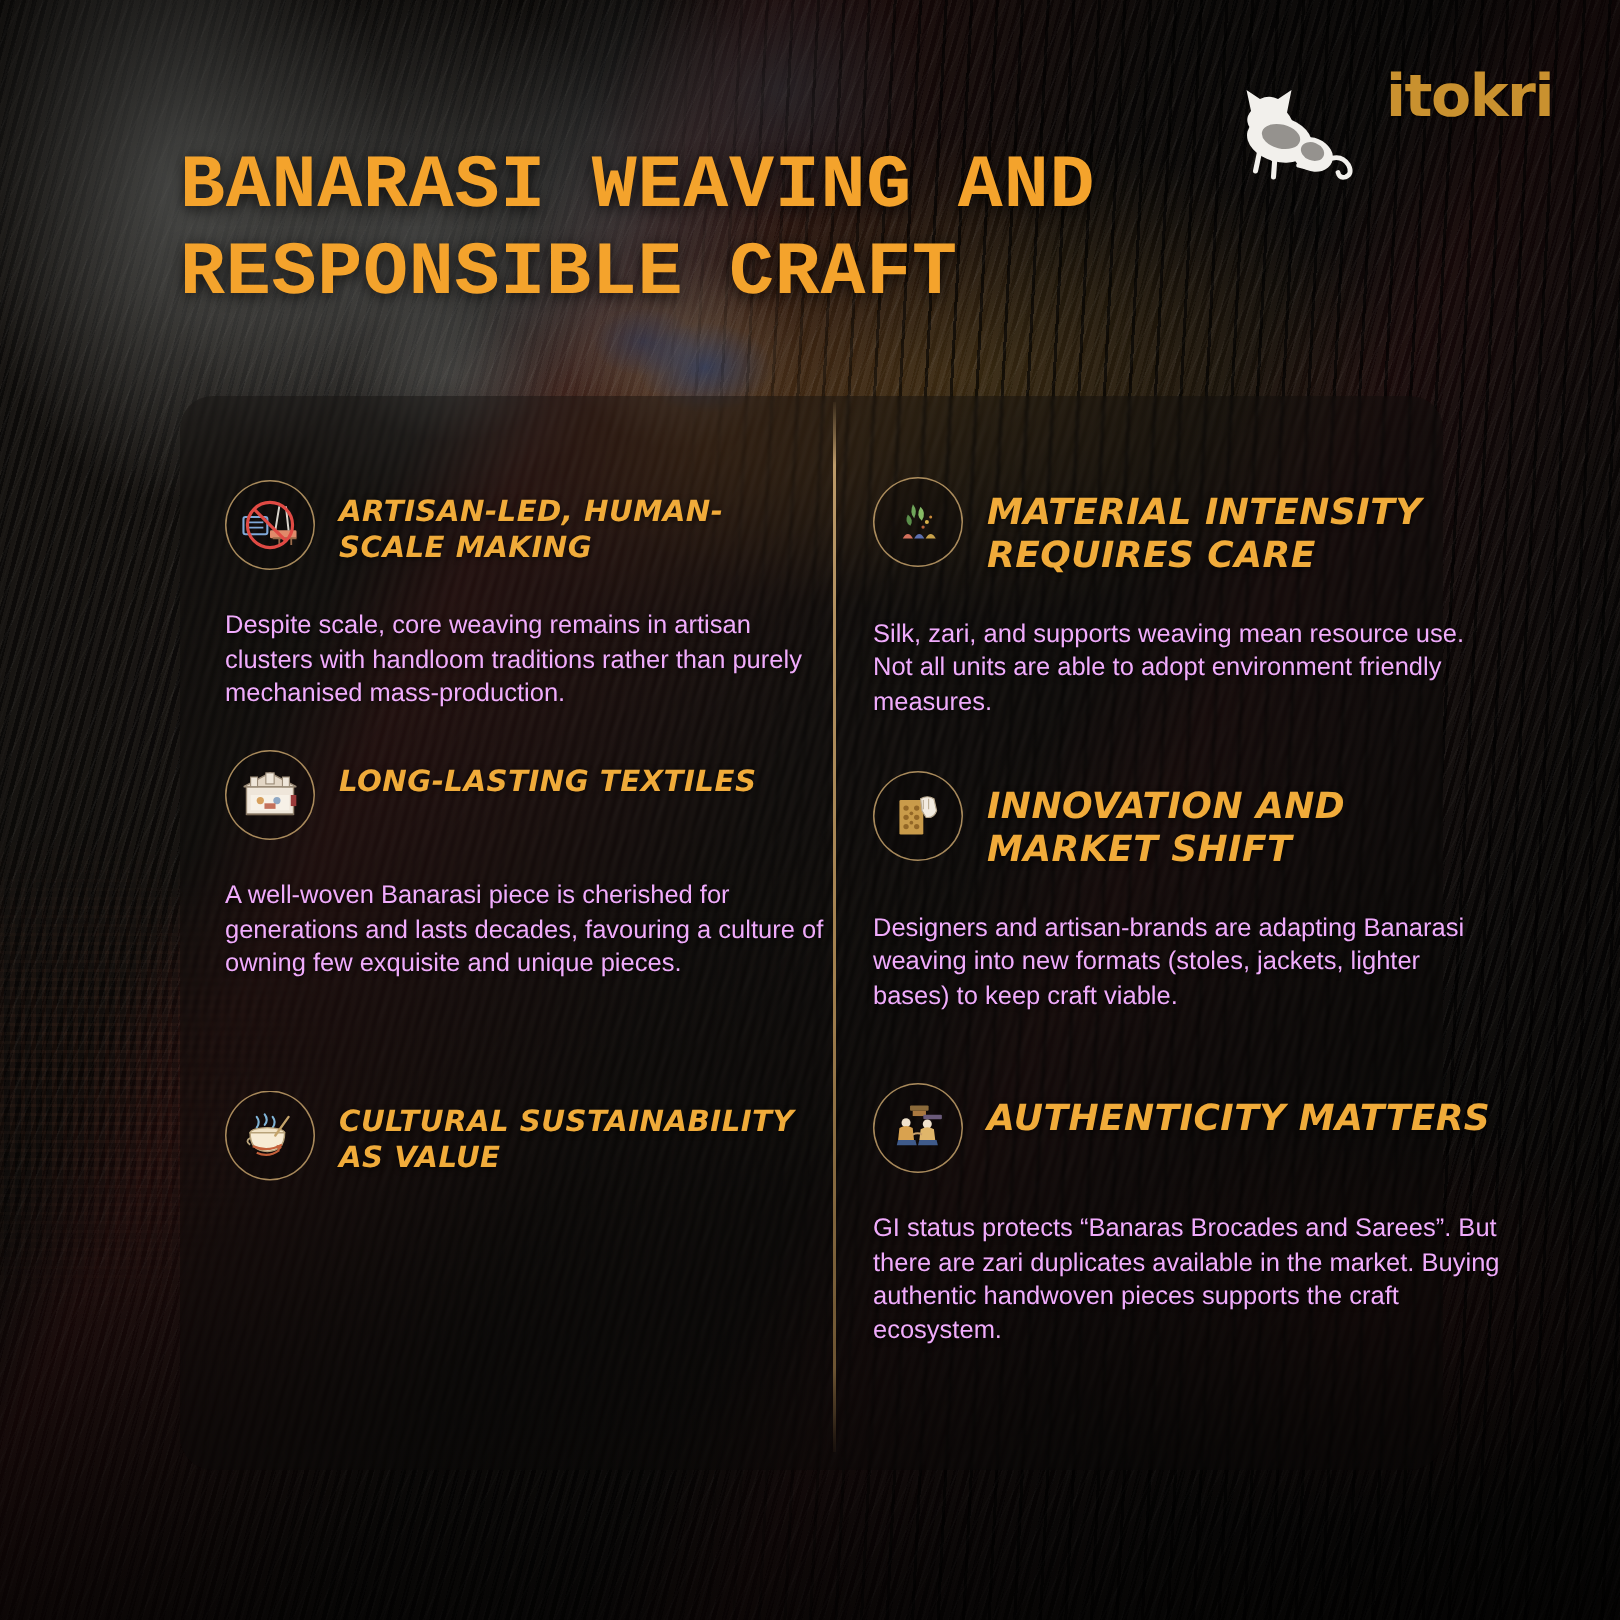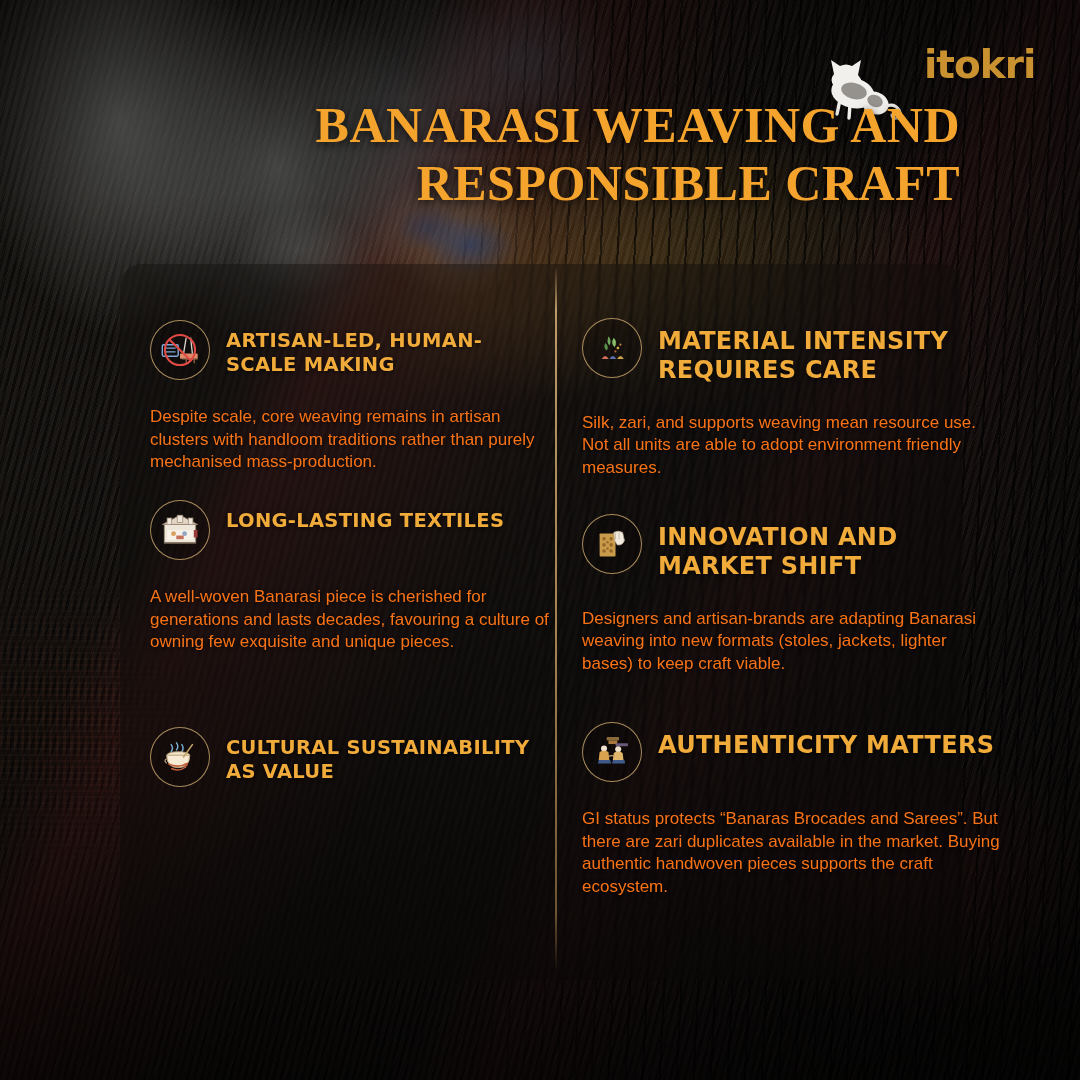--- a/index.html
+++ b/index.html
@@ -134,22 +134,22 @@
     font-family:"DejaVu Sans", sans-serif;
     font-size:39px; font-weight:700; letter-spacing:-1px;
     color:#C9912F; line-height:1;
     text-shadow:0 1px 2px rgba(0,0,0,0.8);
   }
 
   .cat-mark { position:absolute; top:52px; right:172px; width:88px; height:76px; }
 
   .page-title {
     position:absolute; top:96px; left:0; width:1080px;
-    text-align:right;
-    font-family:Liberation Serif, serif;
+    text-align:left;
+    font-family:Liberation Mono, monospace;
     font-size:50px; font-weight:700; letter-spacing:0.5px;
     line-height:1.16;
     color:#F4A32C;
     text-shadow:0 2px 10px rgba(0,0,0,0.75);
     padding:0 120px;
   }
 
   
   .panel {
     position:absolute;
@@ -166,21 +166,21 @@
     background:linear-gradient(180deg,
       rgba(214,176,120,0.05) 0%,
       rgba(214,176,120,0.85) 6%,
       rgba(200,158,96,0.80) 55%,
       rgba(186,146,84,0.55) 92%,
       rgba(186,146,84,0.05) 100%);
   }
 
   
   .card { position:absolute; }
-  .card-head { display:flex; align-items:flex-start; gap:16px; }
+  .card-head { display:flex; align-items:flex-start; gap:16px;font-style:italic; }
 
   .icon-ring {
     flex:0 0 auto;
     width:60px; height:60px; border-radius:50%;
     border:1.4px solid rgba(208,170,112,0.80);
     display:flex; align-items:center; justify-content:center;
     background:rgba(10,8,7,0.30);
     overflow:hidden;
   }
 
@@ -190,21 +190,21 @@
     letter-spacing:0.3px; line-height:1.22;
     color:#F0AB3A;
     padding-top:9px;
     text-shadow:0 1px 4px rgba(0,0,0,0.7);
   }
 
   .card-body {
     margin-top:26px;
     font-family:"Liberation Sans", sans-serif;
     font-size:17px; line-height:1.33;
-    color:#f97316;
+    color:#f0abfc;
     text-shadow:0 1px 4px rgba(0,0,0,0.85);
   }
 
   
   .col-left  { left:150px; }
   .col-right { left:582px; }
   .w-left    { width:400px; }
   .w-right   { width:418px; }
   .row-1 { top:320px; }
   .row-2 { top:500px; }

